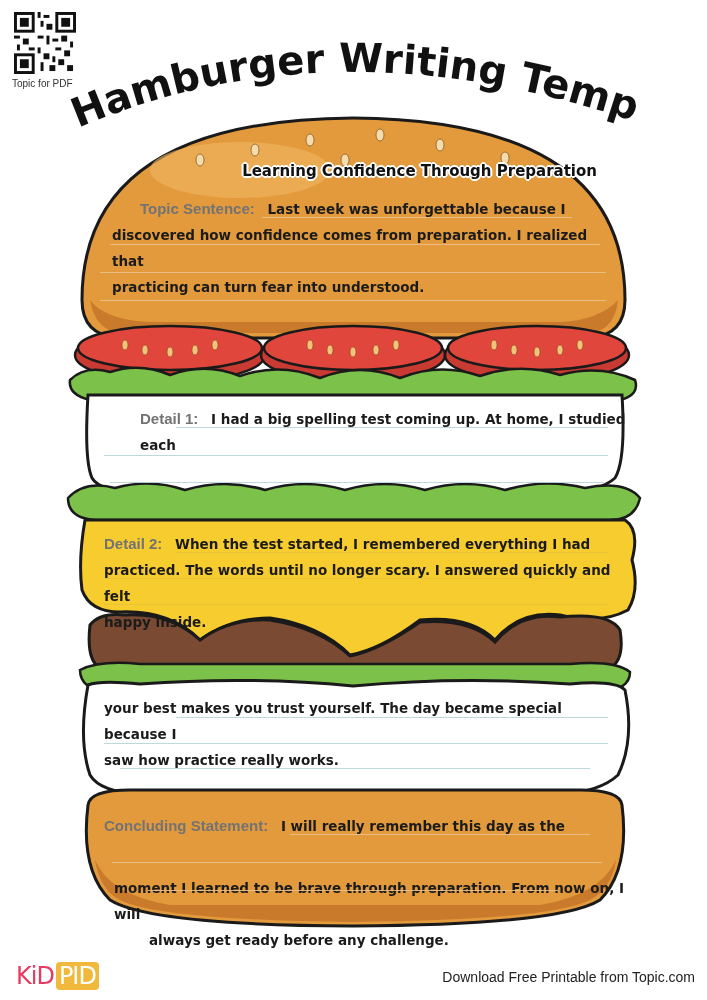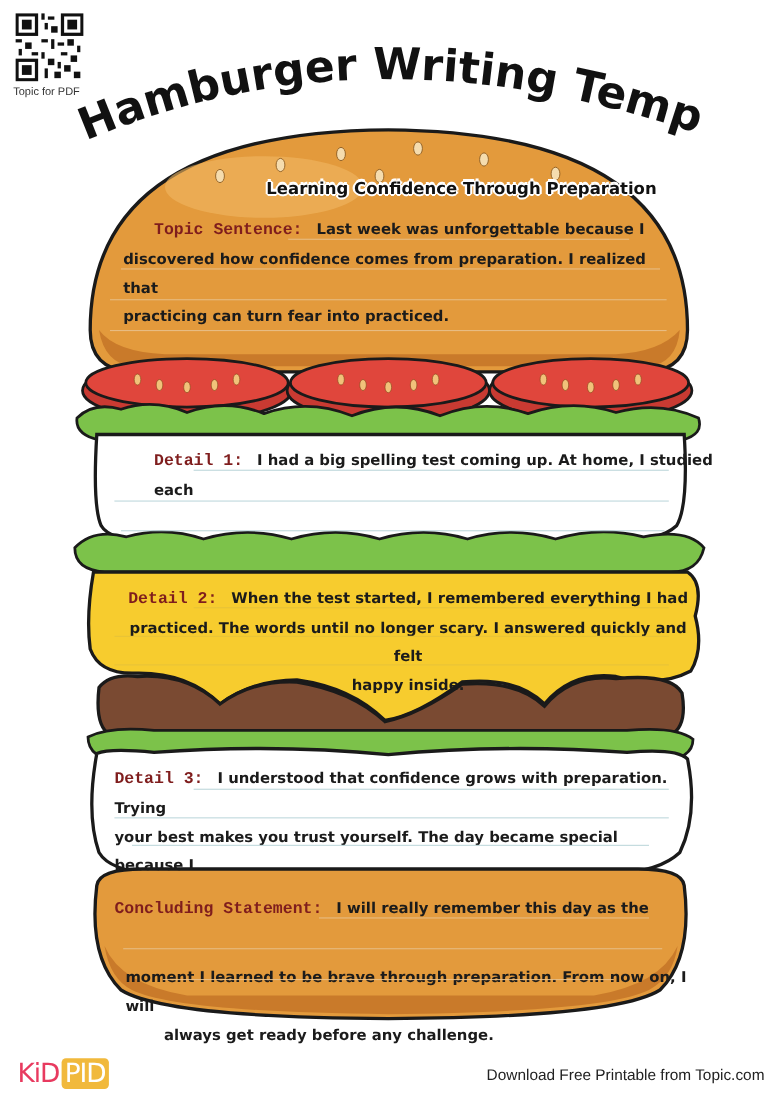--- a/index.html
+++ b/index.html
@@ -6,21 +6,21 @@
   body { width:707px; height:1000px; position:relative; overflow:hidden; font-family:"DejaVu Sans", sans-serif; }
   .abs { position:absolute; }
   .qr { left:14px; top:12px; width:62px; height:62px; }
   .qr-label { left:12px; top:78px; font-size:10px; color:#333; font-family:"Liberation Sans", sans-serif; }
   .title-wrap { left:0; top:0; width:707px; height:140px; }
   .title-wrap svg { width:707px; height:140px; }
   .layer-svg { left:0; top:0; width:707px; height:1000px; }
   .heading { left:110px; top:162px; width:487px; text-align:right; font-weight:bold; font-size:15px; color:#111;
      text-shadow: -2px 0 #fff, 2px 0 #fff, 0 -2px #fff, 0 2px #fff, -1px -1px #fff, 1px 1px #fff, -1px 1px #fff, 1px -1px #fff; }
   .para { font-size:13.5px; font-weight:bold; color:#1b1b1b; line-height:26px; }
-  .lbl { font-family:Liberation Mono, monospace; font-weight:bold; font-size:15px; color:#7f1d1d; margin-right:8px; }
+  .lbl { font-family:Liberation Sans, sans-serif; font-weight:bold; font-size:15px; color:#737373; margin-right:8px; }
   .line { position:absolute; height:1px; background:#b8d4d8; opacity:0.9; }
   .line.bun { background:#e8c08a; }
   .footer-logo { left:16px; top:962px; font-family:"DejaVu Sans", sans-serif; font-weight:normal; font-size:24px; letter-spacing:-1px; }
   .footer-text { right:12px; top:969px; font-size:14px; color:#222; font-family:"Liberation Sans", sans-serif; }
   .kid { color:#e83a5f; }
   .pid { background:#f1b93c; color:#fff; border-radius:4px; padding:0 3px; margin-left:2px; }
 </style>
 </head>
 <body>
 
@@ -139,55 +139,52 @@
 </svg>
 
 <div class="abs heading">Learning Confidence Through Preparation</div>
 
 <div class="abs para" style="left:112px; top:196px; width:500px;">
   <div style="padding-left:28px;">
     <span class="lbl">Topic Sentence:</span>
     <span>Last week was unforgettable because I</span>
   </div>
   <div>discovered how confidence comes from preparation. I realized that</div>
-  <div>practicing can turn fear into practiced.</div>
+  <div>practicing can turn fear into understood.</div>
 </div>
 <div class="line bun" style="left:262px; top:217px; width:310px;"></div>
 <div class="line bun" style="left:110px; top:244px; width:490px;"></div>
 <div class="line bun" style="left:100px; top:272px; width:506px;"></div>
 <div class="line bun" style="left:100px; top:300px; width:506px;"></div>
 
 <div class="abs para" style="left:104px; top:406px; width:510px;margin-left:36px;">
   <div>
     <span class="lbl">Detail 1:</span>
     <span>I had a big spelling test coming up. At home, I studied each</span>
   </div>
 </div>
 <div class="line" style="left:176px; top:427px; width:432px;"></div>
 <div class="line" style="left:104px; top:455px; width:504px;"></div>
 <div class="line" style="left:110px; top:482px; width:494px;"></div>
 
-<div class="abs para" style="left:116px; top:531px; width:510px;text-align:center;">
+<div class="abs para" style="left:104px; top:531px; width:510px;">
   <div>
     <span class="lbl">Detail 2:</span>
     <span>When the test started, I remembered everything I had</span>
   </div>
   <div>practiced. The words until no longer scary. I answered quickly and felt</div>
   <div>happy inside.</div>
 </div>
 <div class="line" style="left:176px; top:552px; width:432px; background:#e6c23a;"></div>
 <div class="line" style="left:104px; top:578px; width:504px; background:#e6c23a;"></div>
 <div class="line" style="left:104px; top:604px; width:504px; background:#e6c23a;"></div>
 
 <div class="abs para" style="left:104px; top:695px; width:510px;">
-  <div>
-    <span class="lbl">Detail 3:</span>
-    <span>I understood that confidence grows with preparation. Trying</span>
-  </div>
   <div>your best makes you trust yourself. The day became special because I</div>
+  <div>saw how practice really works.</div>
 </div>
 <div class="line" style="left:176px; top:717px; width:432px;"></div>
 <div class="line" style="left:104px; top:743px; width:504px;"></div>
 <div class="line" style="left:120px; top:768px; width:470px;"></div>
 
 <div class="abs para" style="left:104px; top:813px; width:520px;">
   <div>
     <span class="lbl">Concluding Statement:</span>
     <span>I will really remember this day as the</span>
   </div>

